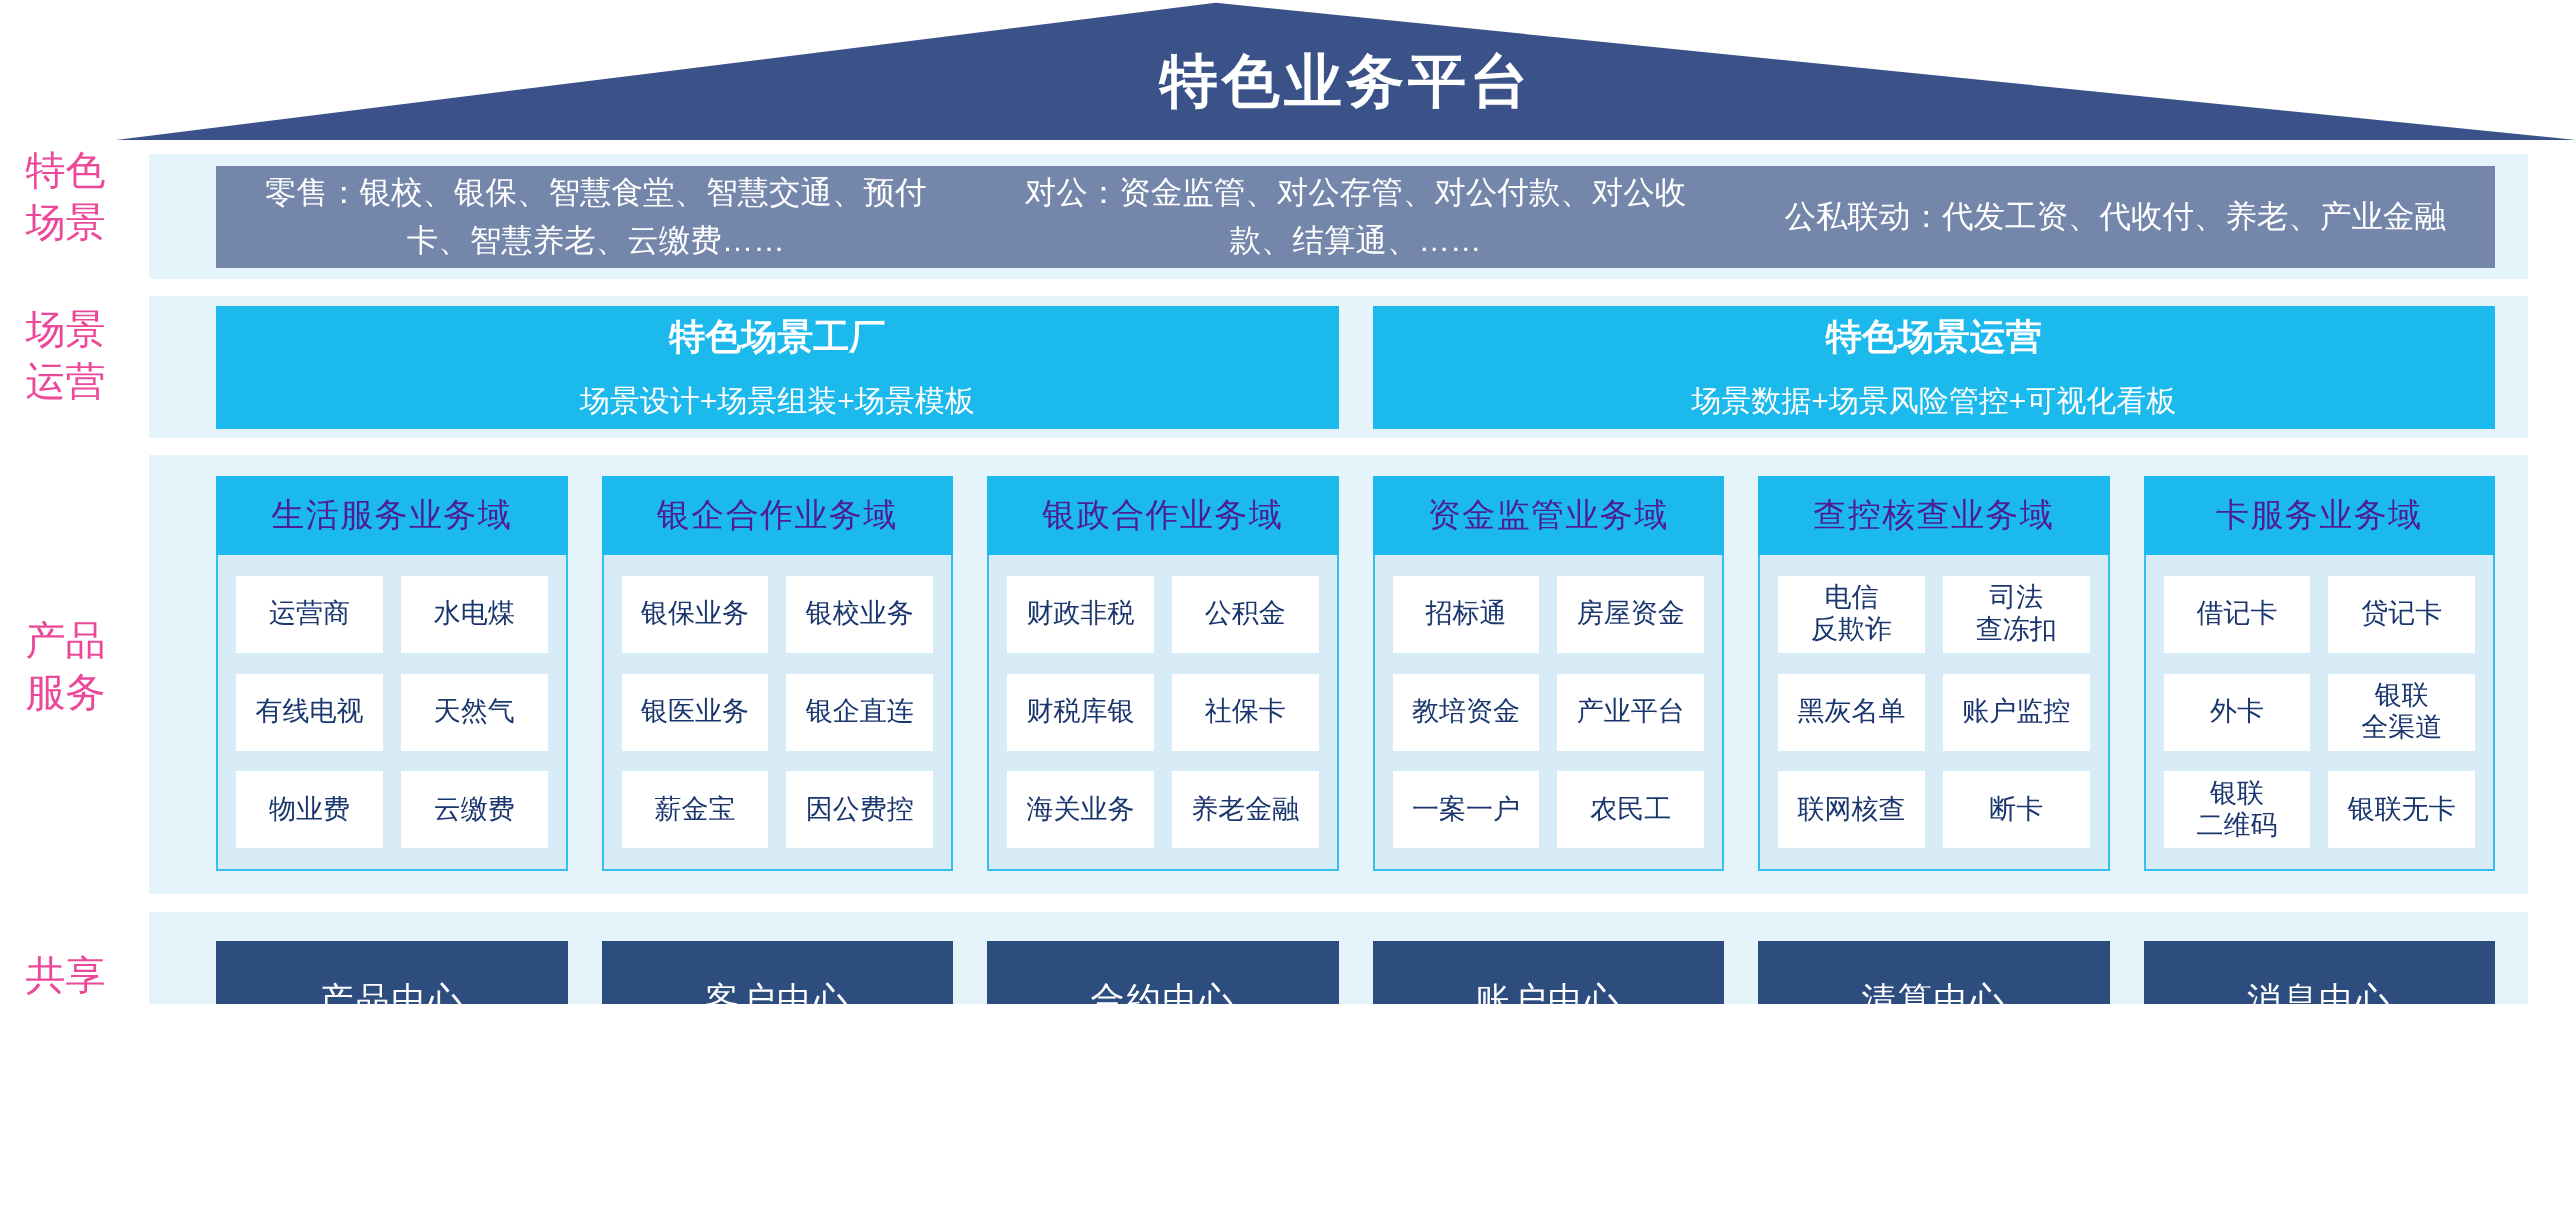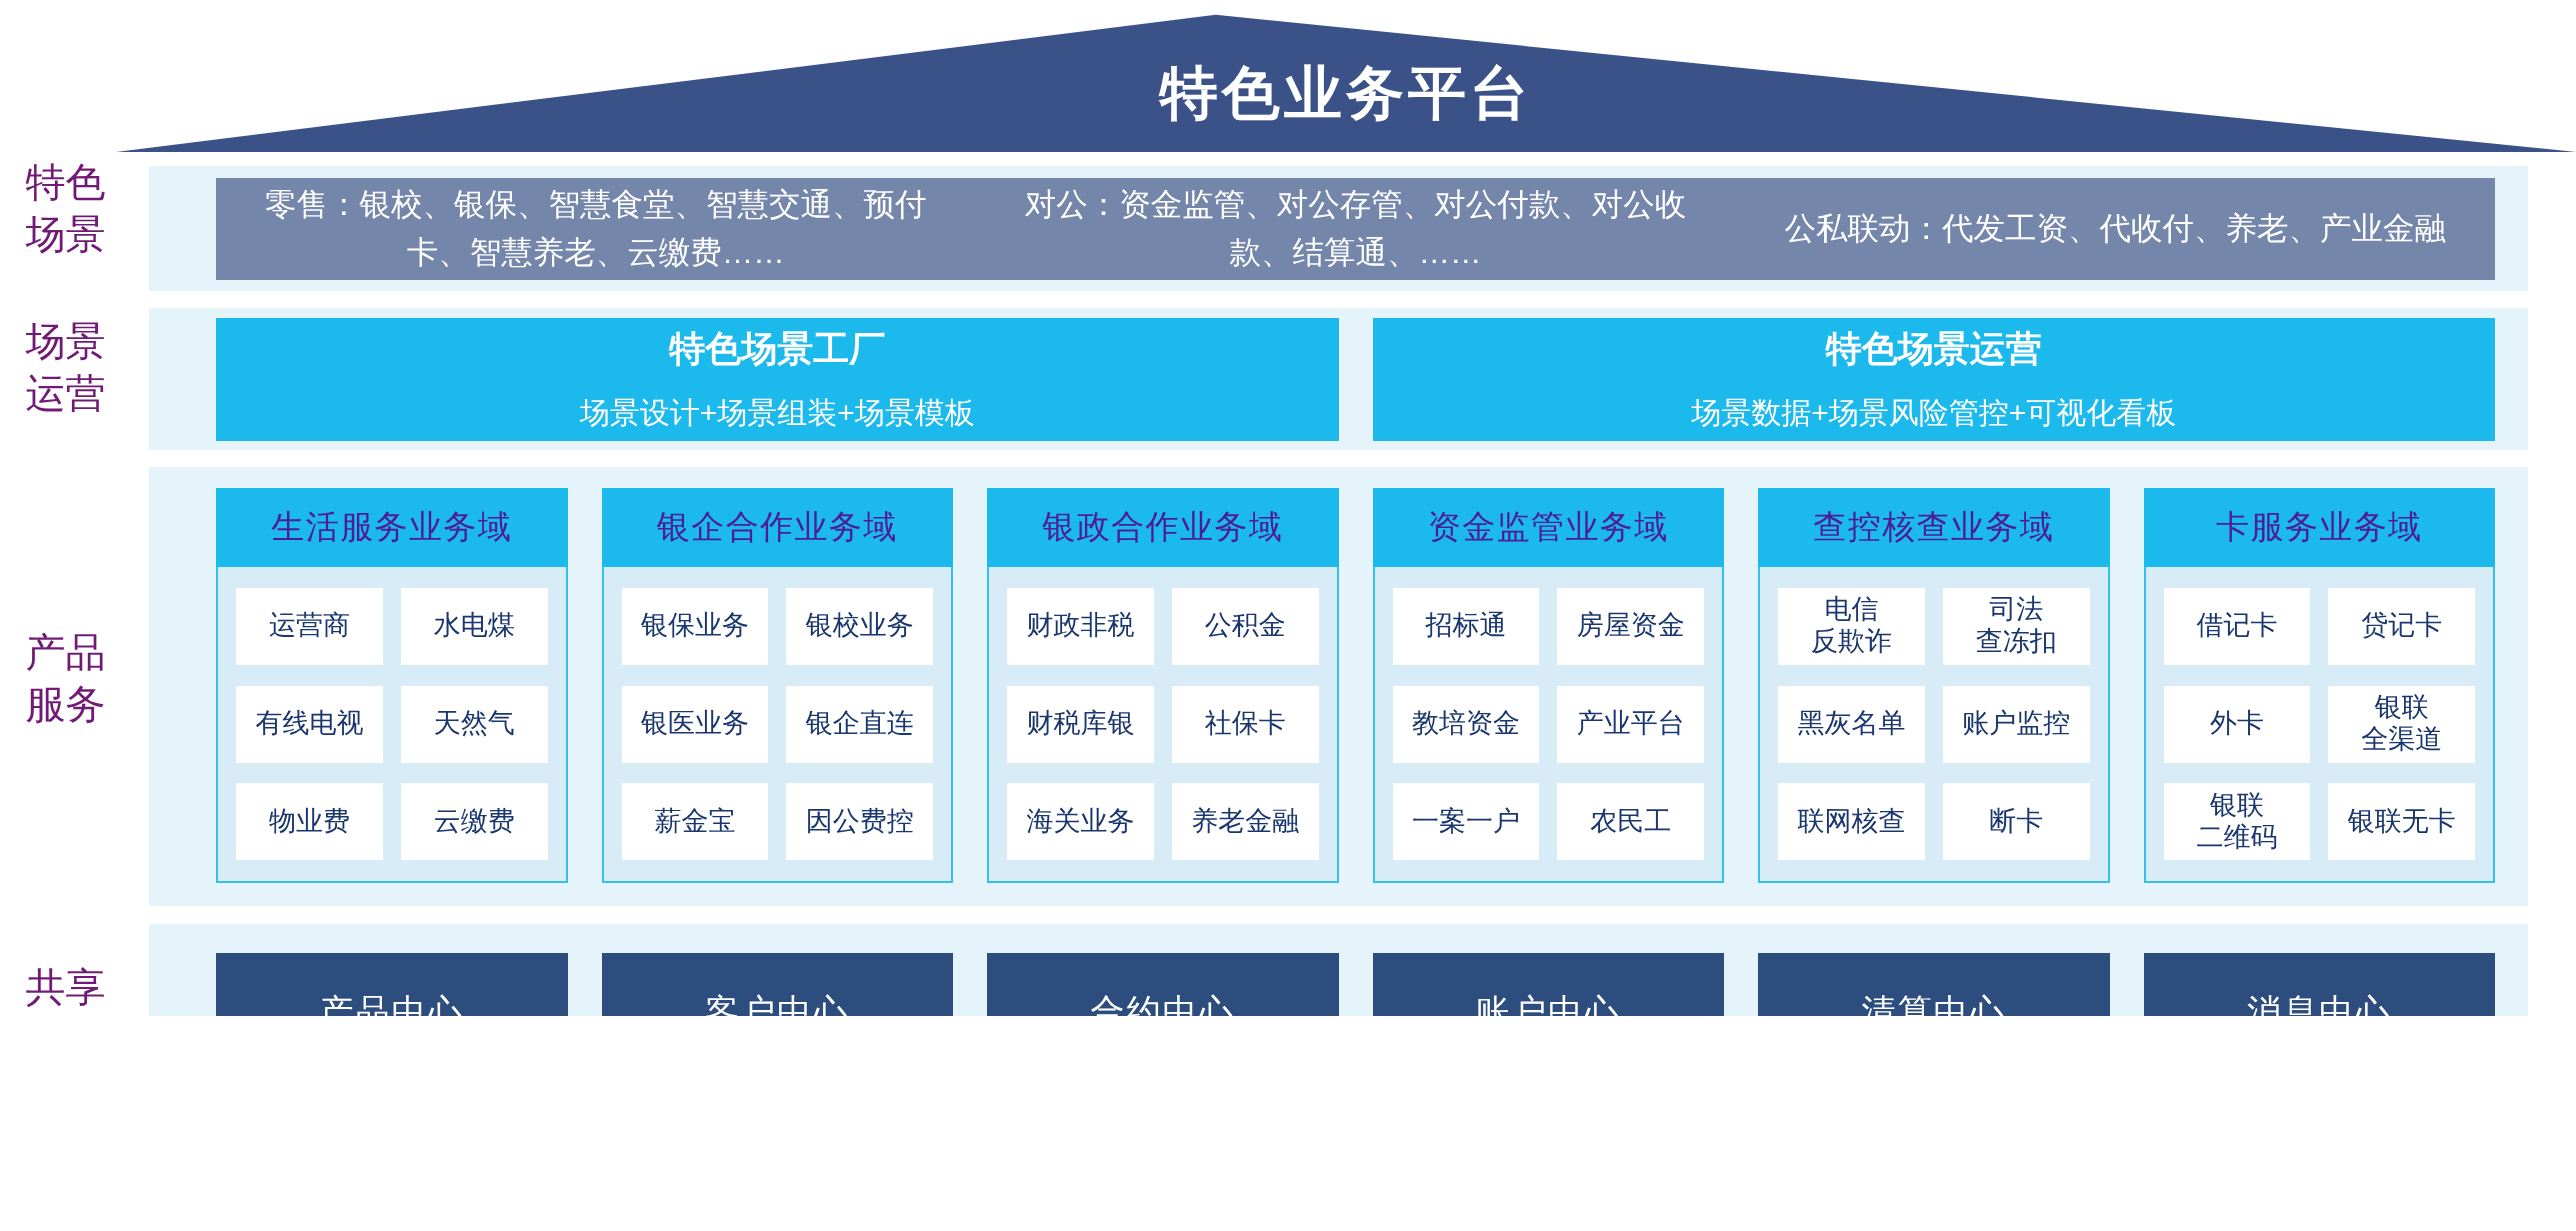--- a/index.html
+++ b/index.html
@@ -1,26 +1,26 @@
 <!DOCTYPE html>
 <html style="font-size:11px"><head>
 <meta charset="utf-8">
 <style>
   html,body{margin:0;padding:0;background:#ffffff;}
   body{font-family:"Liberation Sans","DejaVu Sans",sans-serif;}
-  .canvas{position:relative;width:2576px;height:1004px;background:#ffffff;overflow:hidden;margin-top:12px;}
+  .canvas{position:relative;width:2576px;height:1004px;background:#ffffff;overflow:hidden;}
 
   
   .roof{position:absolute;left:116px;top:0;width:2460px;height:140px;background:#3A5288;
         clip-path:polygon(0% 100%,44.7% 2%,100% 100%);display:flex;align-items:flex-end;justify-content:center;}
   .roof-title{color:#ffffff;font-size:58px;font-weight:bold;letter-spacing:4.1px;padding-bottom:19px;}
 
   
   .side-label{position:absolute;left:0;width:149px;box-sizing:border-box;padding-right:18px;
-              text-align:center;color:#701a75;font-size:40px;line-height:1.3;white-space:pre-line;}
+              text-align:center;color:#ec4899;font-size:40px;line-height:1.3;white-space:pre-line;}
 
   
   .strip{position:absolute;left:149px;width:2379px;box-sizing:border-box;
          background:#E5F3FB;padding-left:67px;padding-right:33px;display:flex;align-items:center;}
 
   
   .strip-scenes{top:154px;height:125px;}
   .scene-box{flex:1;height:102px;background:#7586AB;color:#ffffff;font-size:31.5px;line-height:1.5;
              display:flex;align-items:center;justify-content:center;text-align:center;padding:0 38px;box-sizing:border-box;}
 

